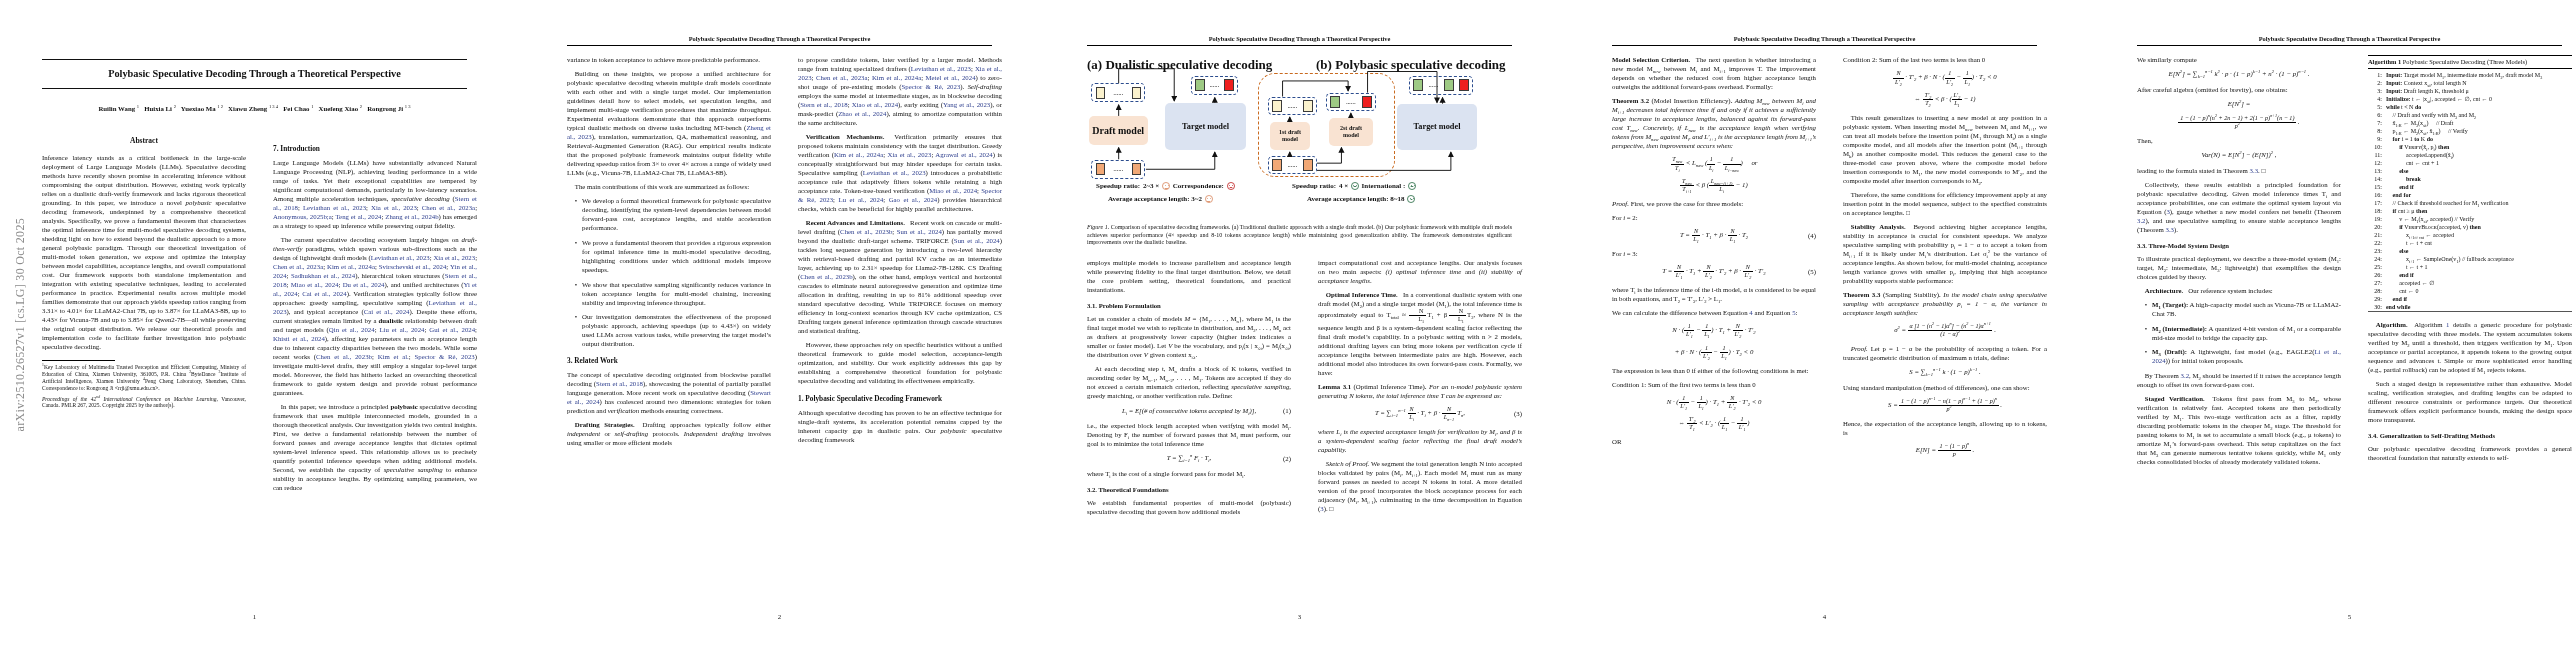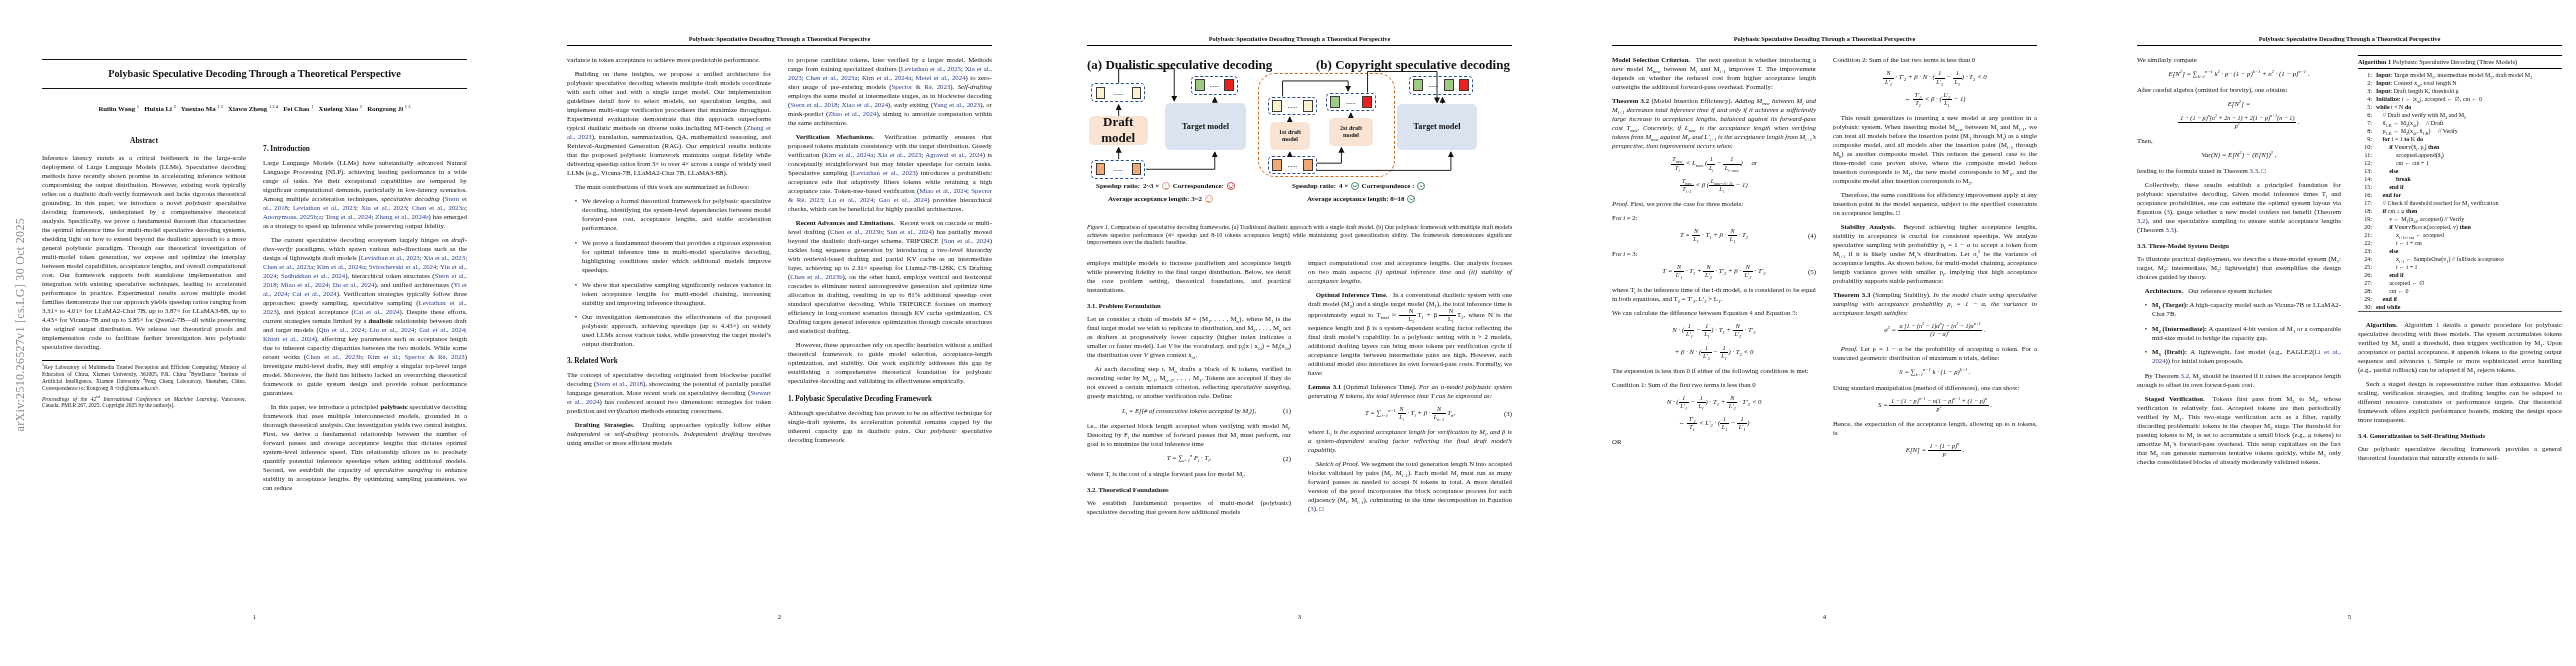--- a/index.html
+++ b/index.html
@@ -15,21 +15,21 @@
   
   .titlerule{border:none;border-top:1.5px solid #111;margin:0;}
   #p1 .tr1{margin-top:59px}
   .ptitle{font-size:10.3px;font-weight:bold;text-align:center;margin:8.3px 22px 7.2px;line-height:12.2px;}
   .authors{margin-top:16.7px;text-align:center;font-weight:bold;font-size:6.8px;}
   .authors sup{font-weight:normal}
   .watermark{position:absolute;left:-29px;top:218px;color:#8b8b8b;font-size:12px;letter-spacing:0.3px;
              writing-mode:vertical-rl;transform:rotate(180deg);white-space:nowrap;}
 
   
-  .cols{display:flex;gap:17px;margin-top:9.4px;padding:0 0;}
+  .cols{display:flex;gap:27px;margin-top:9.4px;padding:0 0;}
   #p1 .cols{margin-top:23px}
   .col{width:204px;flex:none;font-size:6.8px;line-height:9px;text-align:justify;}
 
   
   .blk{margin:0 0 5px;}
   .p{text-indent:7.8px;}
   .habs{text-align:center;font-weight:bold;font-size:7.5px;margin:1.1px 0 7.8px;}
   .h1{font-weight:bold;font-size:7.3px;margin:8.3px 0 5px;text-align:left;line-height:9px;}
   .h2{font-weight:bold;font-size:6.7px;margin:7.2px 0 4.4px;text-align:left;}
   .bul{margin:0 0 5.6px 7.8px;padding-left:7.2px;position:relative;}
@@ -146,21 +146,21 @@
   <hr class="runrule">
 
   <div class="figure">
 
     <div class="fptitle" style="left:0px;top:3.3px">(a) Dualistic speculative decoding</div>
     <div class="tokrow" style="left:4.4px;top:29.5px;width:54px;height:19px">
       <span class="tok y"></span>
       <span class="dots">......</span>
       <span class="tok y"></span>
     </div>
-    <div class="model peach" style="left:1.7px;top:62px;width:59px;height:29px;font-size:13px">Draft model</div>
+    <div class="model peach" style="left:1.7px;top:62px;width:59px;height:29px;font-size:10px">Draft model</div>
     <div class="tokrow" style="left:4.4px;top:106px;width:54px;height:19px">
       <span class="tok o"></span>
       <span class="dots">......</span>
       <span class="tok o"></span>
     </div>
     <div class="model blue" style="left:78px;top:49px;width:81px;height:47px;font-size:8.3px">Target model</div>
     <div class="tokrow" style="left:104px;top:22px;width:47px;height:19px">
       <span class="tok g"></span>
       <span class="dots">......</span>
       <span class="tok r"></span>
@@ -170,21 +170,21 @@
       <span>2~3 ×</span>
       <span class="face neutral fneutral"></span>
       <span>Correspondence:</span>
       <span class="face sad fsad"></span>
     </div>
     <div class="flab" style="left:21px;top:141px">
       <span>Average acceptance length: 3~2</span>
       <span class="face neutral fneutral"></span>
     </div>
 
-    <div class="fptitle" style="left:229px;top:3.3px">(b) Copyright speculative decoding</div>
+    <div class="fptitle" style="left:229px;top:3.3px">(b) Polybasic speculative decoding</div>
     <div class="obox" style="left:171px;top:19.5px;width:137px;height:104px"></div>
     <div class="tokrow" style="left:181px;top:43px;width:49px;height:18.3px">
       <span class="tok y"></span>
       <span class="dots">......</span>
       <span class="tok y"></span>
     </div>
     <div class="model peach" style="left:183px;top:68px;width:40px;height:28px;font-size:6.1px;line-height:7.2px;padding:0 3.3px">1st draft model</div>
     <div class="tokrow" style="left:181px;top:102px;width:49px;height:18.3px">
       <span class="tok o"></span>
       <span class="dots">......</span>
@@ -200,21 +200,21 @@
     <div class="tokrow" style="left:322px;top:22px;width:64px;height:19px">
       <span class="tok g"></span>
       <span class="dots">......</span>
       <span class="tok g"></span>
       <span class="tok r"></span>
     </div>
     <div class="flab" style="left:205px;top:128px">
       <span>Speedup ratio:</span>
       <span>4 ×</span>
       <span class="face happy fhappy"></span>
-      <span>Correspondence :</span>
+      <span>International :</span>
       <span class="face happy fhappy"></span>
     </div>
     <div class="flab" style="left:220px;top:141px">
       <span>Average acceptance length: 8~18</span>
       <span class="face happy fhappy"></span>
     </div>
 
     <svg class="figsvg" width="425" height="155" viewBox="0 0 765 278">
       <defs>
         <marker id="ah" viewBox="0 0 10 10" refX="8.5" refY="5" markerWidth="6.5" markerHeight="6.5" orient="auto-start-reverse">

